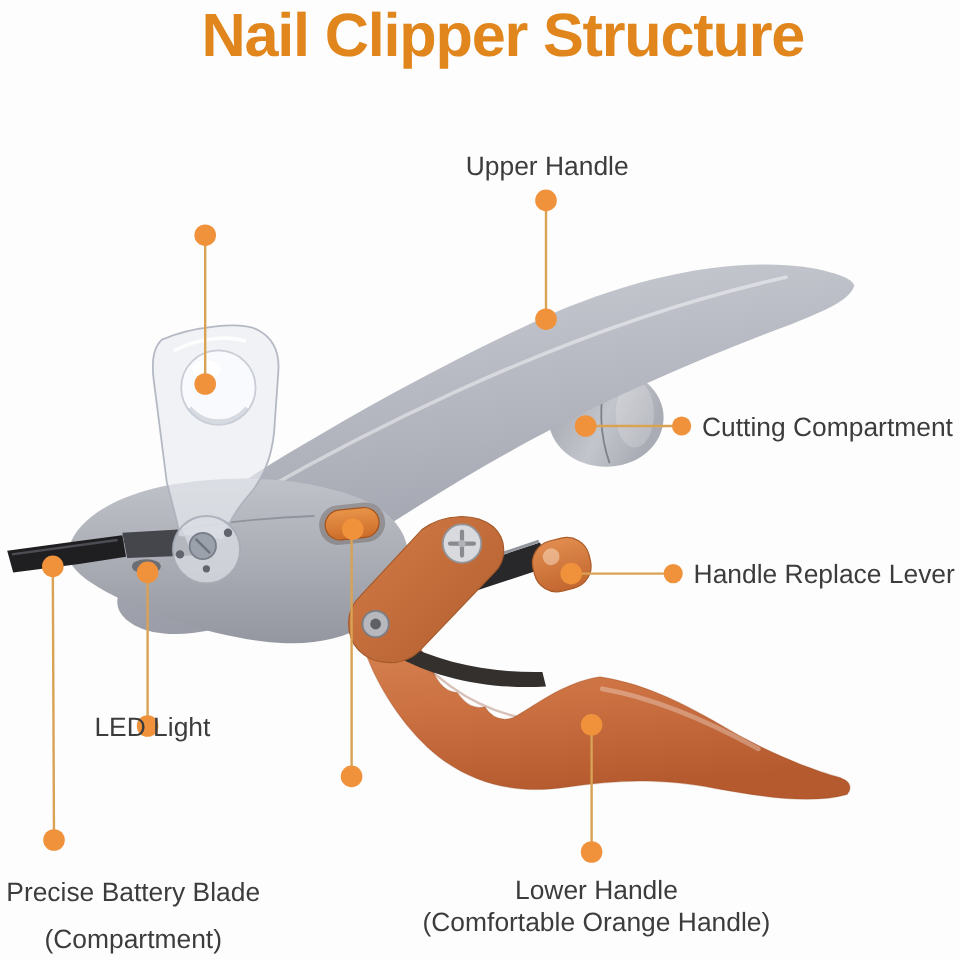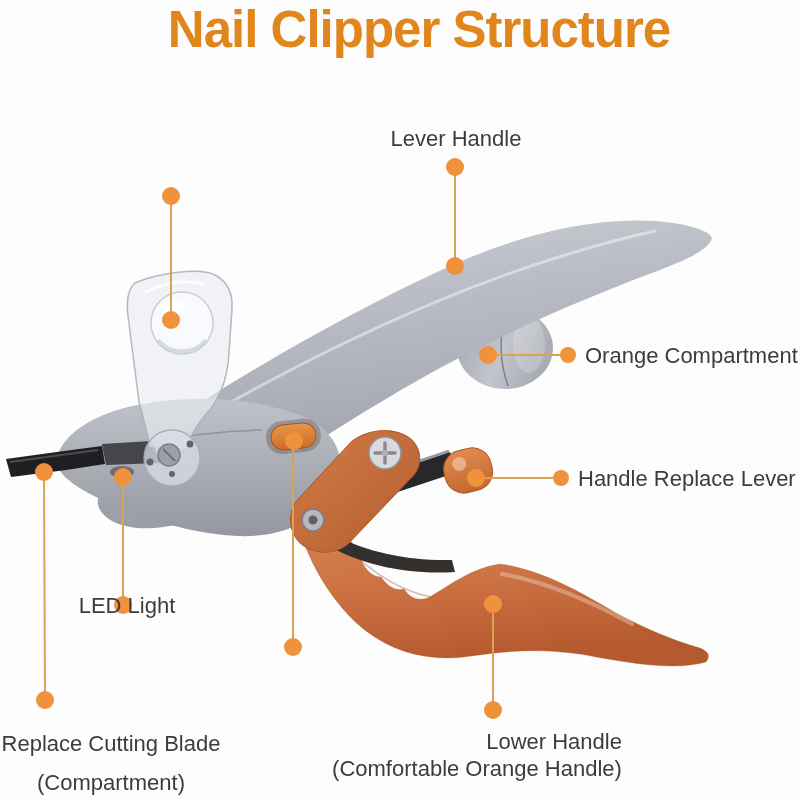--- a/index.html
+++ b/index.html
@@ -23,21 +23,21 @@
     font-size:22px;line-height:26px;white-space:nowrap;
   }
   .centered{transform:translateX(-50%);text-align:center;}
   .label-lens{left:161px;top:153px;}
   .label-upper{left:456px;top:126px;}
   .label-battery{left:585px;top:343px;}
   .label-lever{left:578px;top:466px;}
   .label-led{left:127px;top:593px;}
   .label-onoff{left:299px;top:677px;}
   .label-blade{left:111px;top:724px;line-height:39px;}
-  .label-lower{left:477px;top:728px;line-height:27px;text-align:right;}
+  .label-lower{left:497px;top:728px;line-height:27px;}
   .callout-line{stroke:var(--line,#d9a254);stroke-width:2;}
   .callout-dot{fill:var(--dot,#f0923c);}
 </style>
 </head>
 <body>
 
 <div class="stage">
 
   <svg class="illustration" width="800" height="800" viewBox="0 0 800 800">
     <defs>
@@ -195,26 +195,26 @@
     </g>
     <g>
       <line class="callout-line" x1="493" y1="604" x2="493" y2="710"></line>
       <circle class="callout-dot" cx="493" cy="604" r="9"></circle>
       <circle class="callout-dot" cx="493" cy="710" r="9"></circle>
     </g>
   </svg>
 
   <h1 class="page-title">Nail Clipper Structure</h1>
 
-  <div class="label centered label-upper">Lever Handle</div>
-  <div class="label label-battery">Orange Compartment</div>
+  <div class="label centered label-upper">Upper Handle</div>
+  <div class="label label-battery">Cutting Compartment</div>
   <div class="label label-lever">Handle Replace Lever</div>
   <div class="label centered label-led">LED Light</div>
   <div class="label centered label-blade">
-    <span>Replace Cutting Blade</span><br>
+    <span>Precise Battery Blade</span><br>
     <span>(Compartment)</span>
   </div>
   <div class="label centered label-lower">
     <span>Lower Handle</span><br>
     <span>(Comfortable Orange Handle)</span>
   </div>
 
 </div>
 
 </body></html>

